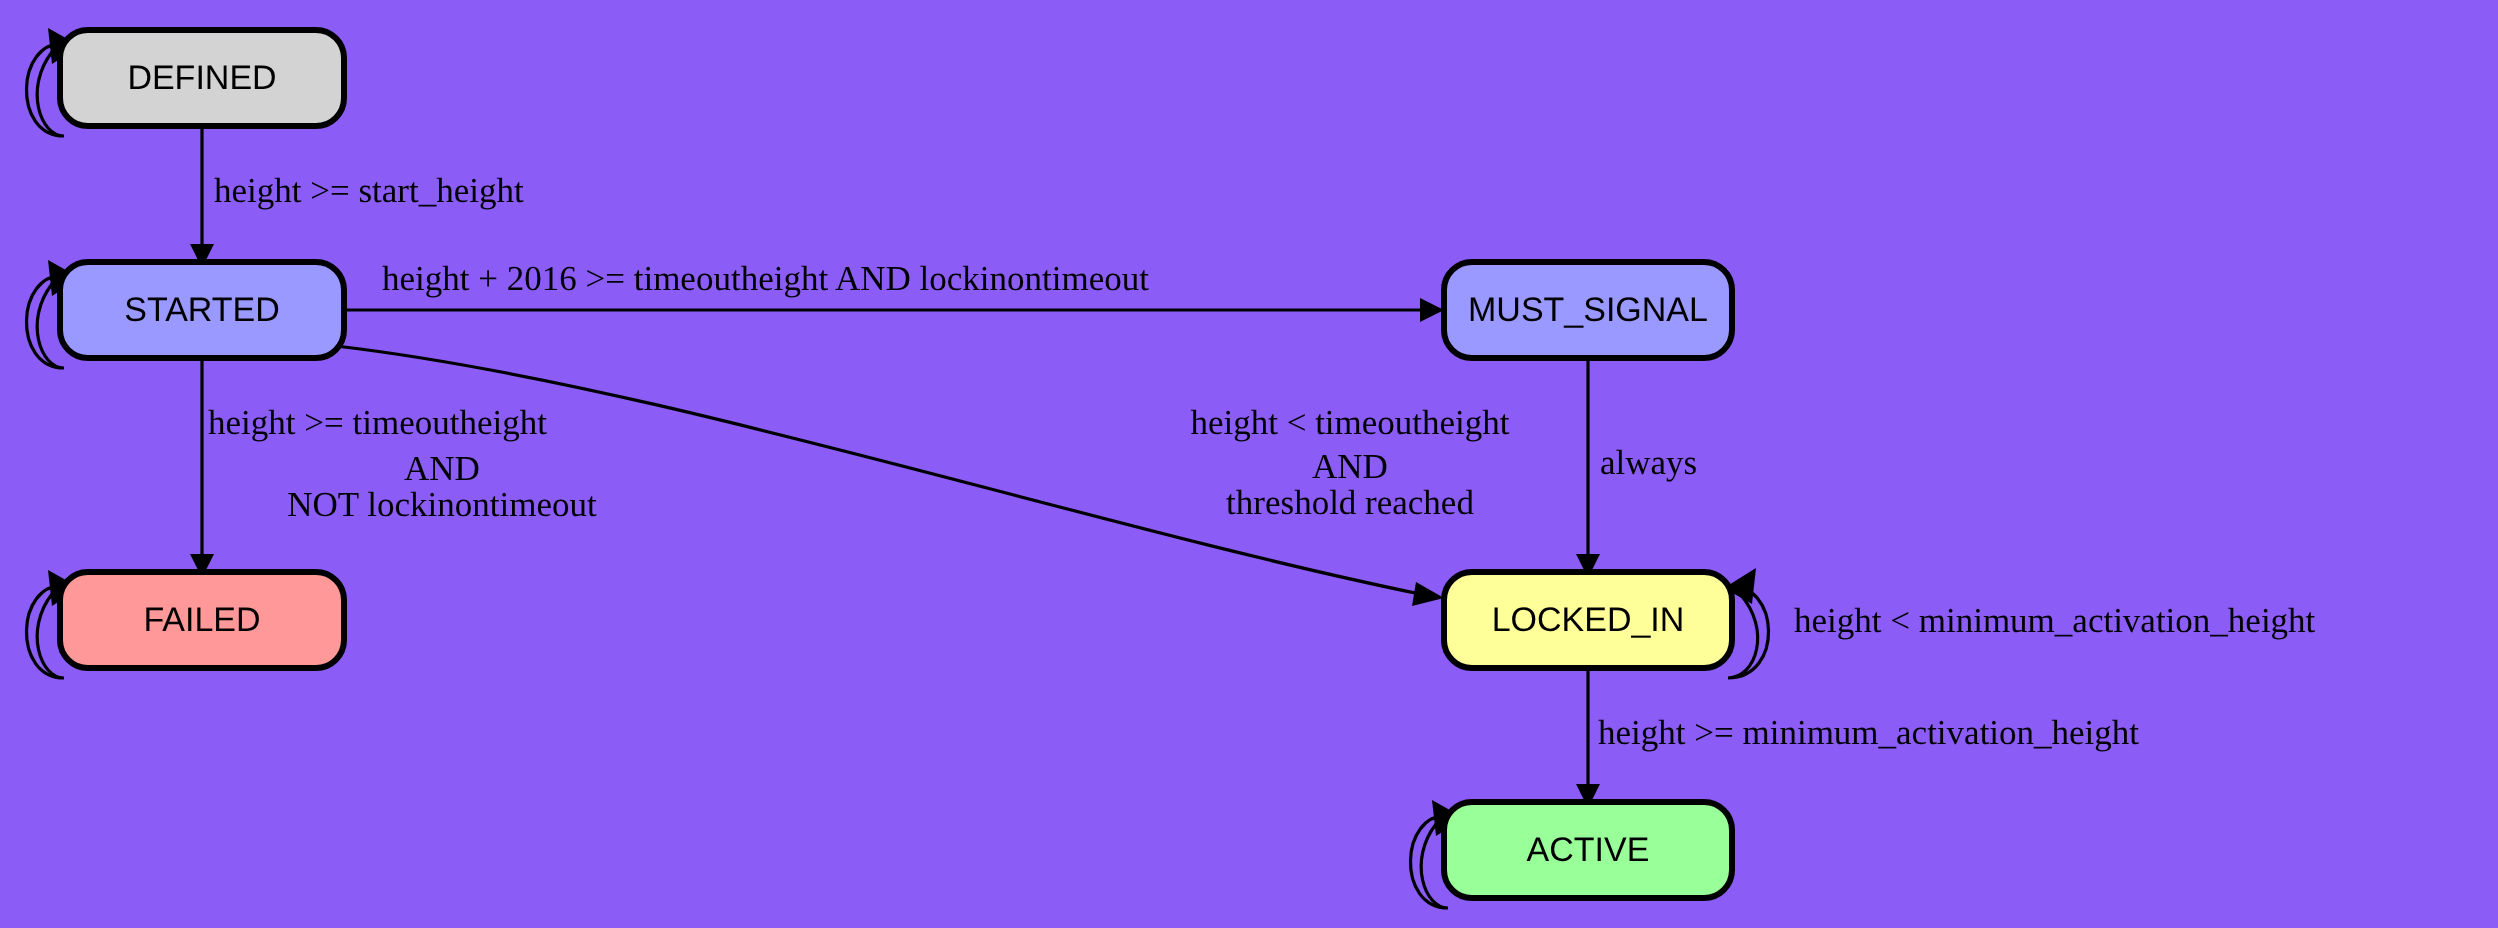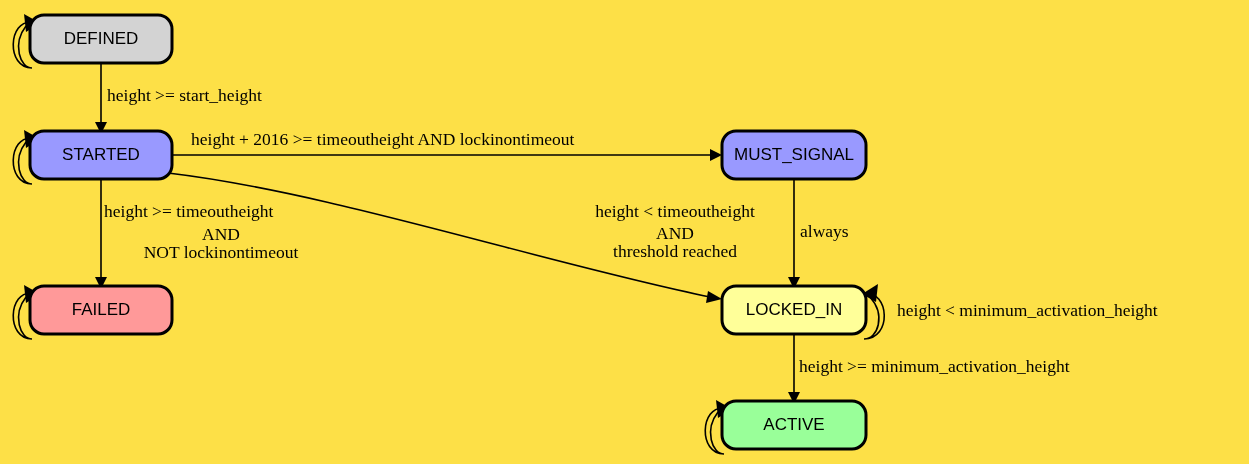--- a/index.html
+++ b/index.html
@@ -4,21 +4,21 @@
 <style>
   html, body {
     margin: 0;
     padding: 0;
     background: #ffffff;
   }
   #diagram-root {
     position: relative;
     width: 1249px;
     height: 464px;
-    background: #fde047;
+    background: #8b5cf6;
     overflow: hidden;
     font-family: "Liberation Sans", sans-serif;
   }
   #graph-svg {
     position: absolute;
     left: 0;
     top: 0;
     width: 1249px;
     height: 464px;
   }

